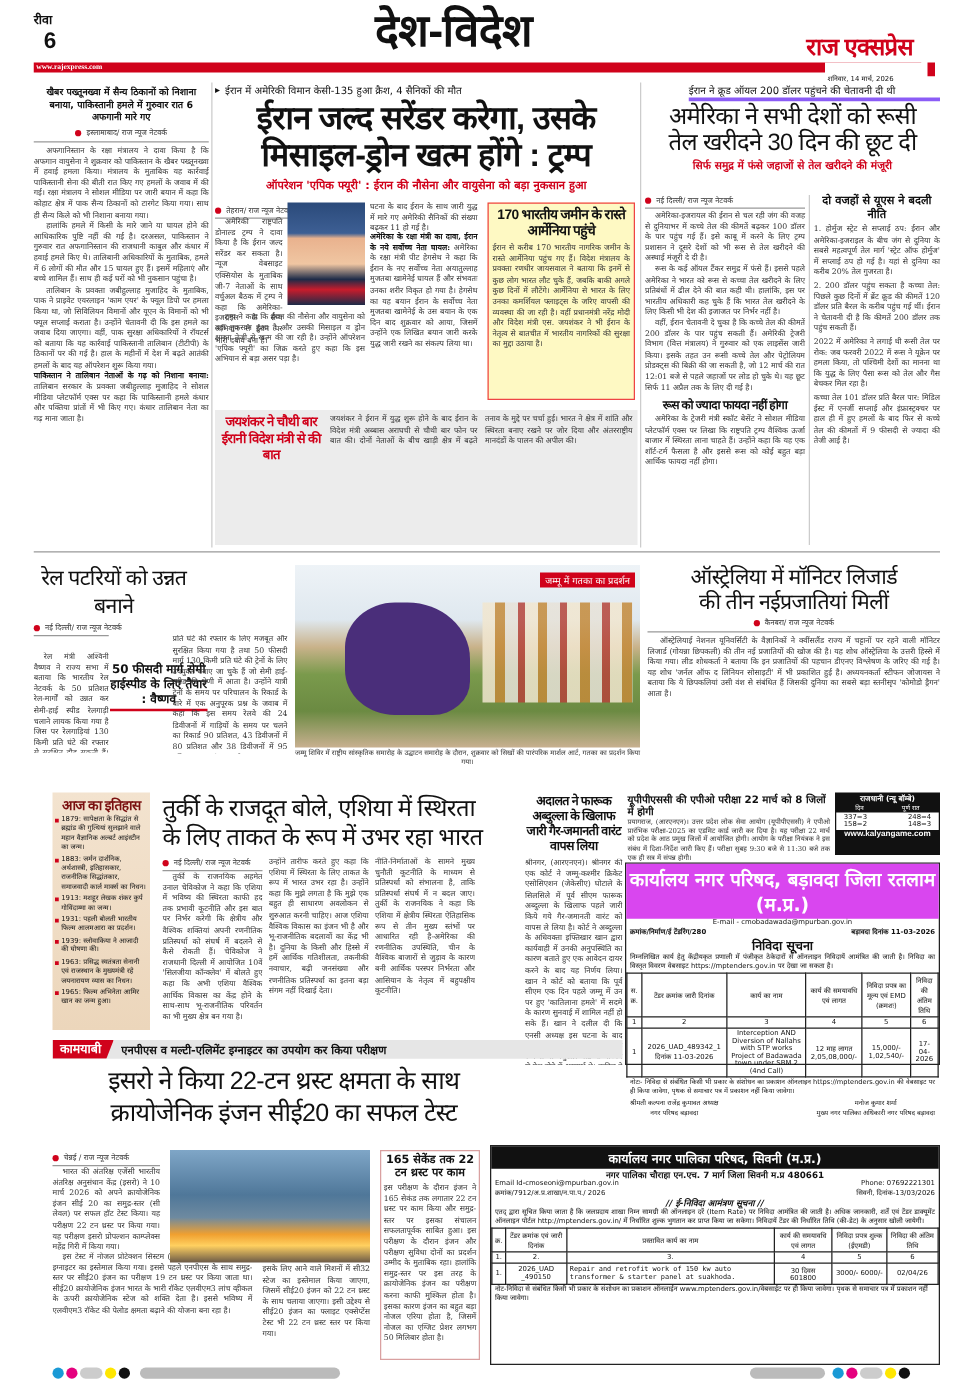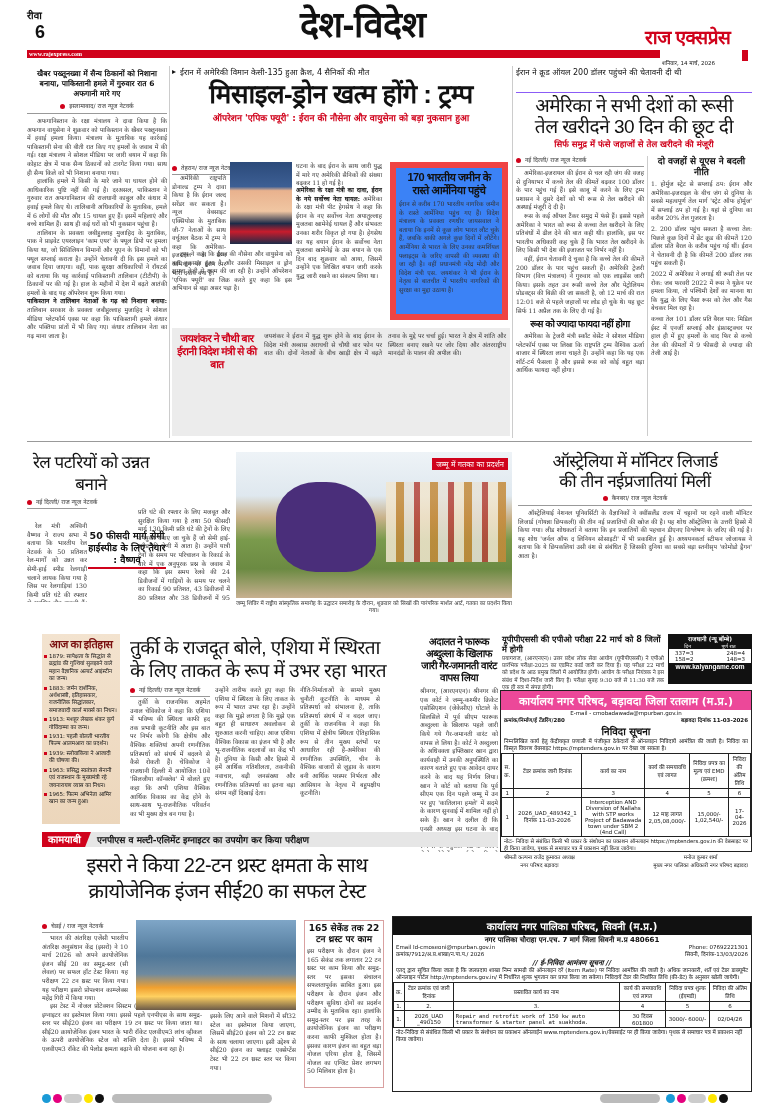--- a/index.html
+++ b/index.html
@@ -49,51 +49,52 @@
   <p class="body-text"><b style="color:#111;">पाकिस्तान ने तालिबान नेताओं के गढ़ को निशाना बनाया:</b> <span>तालिबान सरकार के प्रवक्ता जबीहुल्लाह मुजाहिद ने सोशल मीडिया प्लेटफॉर्म एक्स पर कहा कि पाकिस्तानी हमले कंधार और पक्तिया प्रांतों में भी किए गए। कंधार तालिबान नेता का गढ़ माना जाता है।</span></p>
 </div>
 <div class="abs" style="left:169px;top:66px;width:1px;height:372px;background:#ccc;"></div>
 
 <div class="abs" style="left:172px;top:66px;width:338px;height:372px;">
   <div style="font-size:8px;display:flex;gap:4px;align-items:center;">
     <span>▸</span>
     <span>ईरान में अमेरिकी विमान केसी-135 हुआ क्रैश, 4 सैनिकों की मौत</span>
   </div>
   <div class="h-cond" style="font-size:26px;line-height:30px;text-align:center;margin-top:2px;">
+    <div>ईरान जल्द सरेंडर करेगा, उसके</div>
     <div>मिसाइल-ड्रोन खत्म होंगे : ट्रम्प</div>
   </div>
   <div class="red" style="font-size:9px;font-weight:bold;text-align:center;margin-top:2px;">ऑपरेशन 'एपिक फ्यूरी' : ईरान की नौसेना और वायुसेना को बड़ा नुकसान हुआ</div>
 
   <div class="abs" style="left:0;top:98px;width:80px;">
       <div class="byline">
         <span class="dot"></span>
         <span>तेहरान/ राज न्यूज नेटवर्क</span>
       </div>
       <div class="hr" style="margin-top:2px;"></div>
     </div>
   <p class="abs body-text" style="left:0;top:108px;width:54px;text-indent:8px;">अमेरिकी राष्ट्रपति डोनाल्ड ट्रम्प ने दावा किया है कि ईरान जल्द सरेंडर कर सकता है। न्यूज वेबसाइट एक्सियोस के मुताबिक जी-7 नेताओं के साथ वर्चुअल बैठक में ट्रम्प ने कहा कि अमेरिका-इजराइल के सैन्य अभियान से ईरान पर भारी दबाव बना है।</p>
   <div class="abs photo" style="left:58px;top:96px;width:62px;height:82px;background:linear-gradient(180deg,#2b4a7a 0%,#3d5f94 30%,#e9b28e 35%,#f0c6a2 60%,#1d2b48 75%,#c81c2c 85%,#1d2b48 100%);"></div>
   <p class="abs body-text" style="left:0;top:184px;width:120px;text-indent:8px;">ट्रम्प ने कहा कि ईरान की नौसेना और वायुसेना को बड़ा नुकसान हुआ है और उसकी मिसाइल व ड्रोन क्षमता तेजी से खत्म की जा रही है। उन्होंने ऑपरेशन 'एपिक फ्यूरी' का जिक्र करते हुए कहा कि इस अभियान से बड़ा असर पड़ा है।</p>
   <p class="abs body-text" style="left:124px;top:96px;width:86px;">घटना के बाद ईरान के साथ जारी युद्ध में मारे गए अमेरिकी सैनिकों की संख्या बढ़कर 11 हो गई है।</p>
   <p class="abs body-text" style="left:124px;top:120px;width:86px;"><b style="color:#111;">अमेरिका के रक्षा मंत्री का दावा, ईरान के नये सर्वोच्च नेता घायल:</b> <span>अमेरिका के रक्षा मंत्री पीट हेगसेथ ने कहा कि ईरान के नए सर्वोच्च नेता अयातुल्लाह मुजतबा खामेनेई घायल हैं और संभवतः उनका शरीर विकृत हो गया है। हेगसेथ का यह बयान ईरान के सर्वोच्च नेता मुजतबा खामेनेई के उस बयान के एक दिन बाद शुक्रवार को आया, जिसमें उन्होंने एक लिखित बयान जारी करके युद्ध जारी रखने का संकल्प लिया था।</span></p>
 
-  <div class="abs" style="left:218px;top:96px;width:118px;height:158px;border:6px solid #ef4444;background:#3b82f6;padding:3px;">
+  <div class="abs" style="left:218px;top:96px;width:118px;height:158px;border:1px solid #ef4444;background:#fef9c3;padding:3px;">
     <div class="h-light" style="font-size:11px;line-height:13px;text-align:center;font-weight:bold;">170 भारतीय जमीन के रास्ते आर्मेनिया पहुंचे</div>
     <p class="body-text" style="margin-top:3px;">ईरान से करीब 170 भारतीय नागरिक जमीन के रास्ते आर्मेनिया पहुंच गए हैं। विदेश मंत्रालय के प्रवक्ता रणधीर जायसवाल ने बताया कि इनमें से कुछ लोग भारत लौट चुके हैं, जबकि बाकी अगले कुछ दिनों में लौटेंगे। आर्मेनिया से भारत के लिए उनका कमर्शियल फ्लाइट्स के जरिए वापसी की व्यवस्था की जा रही है। वहीं प्रधानमंत्री नरेंद्र मोदी और विदेश मंत्री एस. जयशंकर ने भी ईरान के नेतृत्व से बातचीत में भारतीय नागरिकों की सुरक्षा का मुद्दा उठाया है।</p>
   </div>
 
   <div class="abs" style="left:0;top:262px;width:338px;height:108px;background:#ececec;">
     <div class="abs red h-cond" style="left:4px;top:4px;width:82px;font-size:10.5px;line-height:13px;text-align:center;">जयशंकर ने चौथी बार ईरानी विदेश मंत्री से की बात</div>
     <p class="abs body-text" style="left:92px;top:4px;width:242px;column-count:2;column-gap:6px;">जयशंकर ने ईरान में युद्ध शुरू होने के बाद ईरान के विदेश मंत्री अब्बास अराघची से चौथी बार फोन पर बात की। दोनों नेताओं के बीच खाड़ी क्षेत्र में बढ़ते तनाव के मुद्दे पर चर्चा हुई। भारत ने क्षेत्र में शांति और स्थिरता बनाए रखने पर जोर दिया और अंतरराष्ट्रीय मानदंडों के पालन की अपील की।</p>
   </div>
 </div>
 <div class="abs" style="left:512px;top:66px;width:1px;height:372px;background:#ccc;"></div>
 
 <div class="abs" style="left:516px;top:66px;width:236px;height:372px;">
-  <div style="font-size:8px;border-bottom:1px solid #8b5cf6;padding-bottom:15px;">ईरान ने क्रूड ऑयल 200 डॉलर पहुंचने की चेतावनी दी थी</div>
+  <div style="font-size:8px;border-bottom:3px solid #8b5cf6;padding-bottom:1px;margin-left:35px;">ईरान ने क्रूड ऑयल 200 डॉलर पहुंचने की चेतावनी दी थी</div>
   <div class="h-light" style="font-size:19px;line-height:21px;text-align:center;margin-top:2px;">
     <div>अमेरिका ने सभी देशों को रूसी</div>
     <div>तेल खरीदने 30 दिन की छूट दी</div>
   </div>
   <div class="red" style="font-size:8.5px;font-weight:bold;text-align:center;margin-top:1px;">सिर्फ समुद्र में फंसे जहाजों से तेल खरीदने की मंजूरी</div>
   <div class="abs" style="left:0;top:90px;width:128px;">
     <div class="byline">
         <span class="dot"></span>
         <span>नई दिल्ली/ राज न्यूज नेटवर्क</span>
       </div>
@@ -226,21 +227,21 @@
       </div>
     <div style="display:flex;justify-content:space-between;">
         <span>158=2</span>
         <span>148=3</span>
       </div>
   </div>
   <div style="font-size:6.5px;font-weight:bold;text-align:center;font-family:'Liberation Sans',sans-serif;">www.kalyangame.com</div>
 </div>
 
 <div class="abs" style="left:500px;top:690px;width:252px;height:162px;border:1px solid #222;">
-  <div style="background:#ec4899;color:#fff;font-size:11px;font-weight:bold;text-align:center;padding:2px 0;">कार्यालय नगर परिषद, बड़ावदा जिला रतलाम (म.प्र.)</div>
+  <div style="background:#d946ef;color:#fff;font-size:15px;font-weight:bold;text-align:center;padding:2px 0;">कार्यालय नगर परिषद, बड़ावदा जिला रतलाम (म.प्र.)</div>
   <div style="font-size:5.5px;text-align:center;">E-mail - cmobadawada@mpurban.gov.in</div>
   <div style="display:flex;justify-content:space-between;font-size:5.5px;font-weight:bold;padding:0 3px;">
     <span>क्रमांक/निर्माण/ई टेंडरिंग/280</span>
     <span>बड़ावदा दिनांक 11-03-2026</span>
   </div>
   <div style="font-size:10px;font-weight:bold;text-align:center;">निविदा सूचना</div>
   <div style="font-size:5.5px;line-height:7px;padding:0 3px;text-align:justify;">निम्नलिखित कार्य हेतु केंद्रीयकृत प्रणाली में पंजीकृत ठेकेदारों से ऑनलाइन निविदायें आमंत्रित की जाती है। निविदा का विस्तृत विवरण वेबसाइट https://mptenders.gov.in पर देखा जा सकता है।</div>
   <table style="width:100%;margin-top:1px;">
     <tbody>
         <tr>

